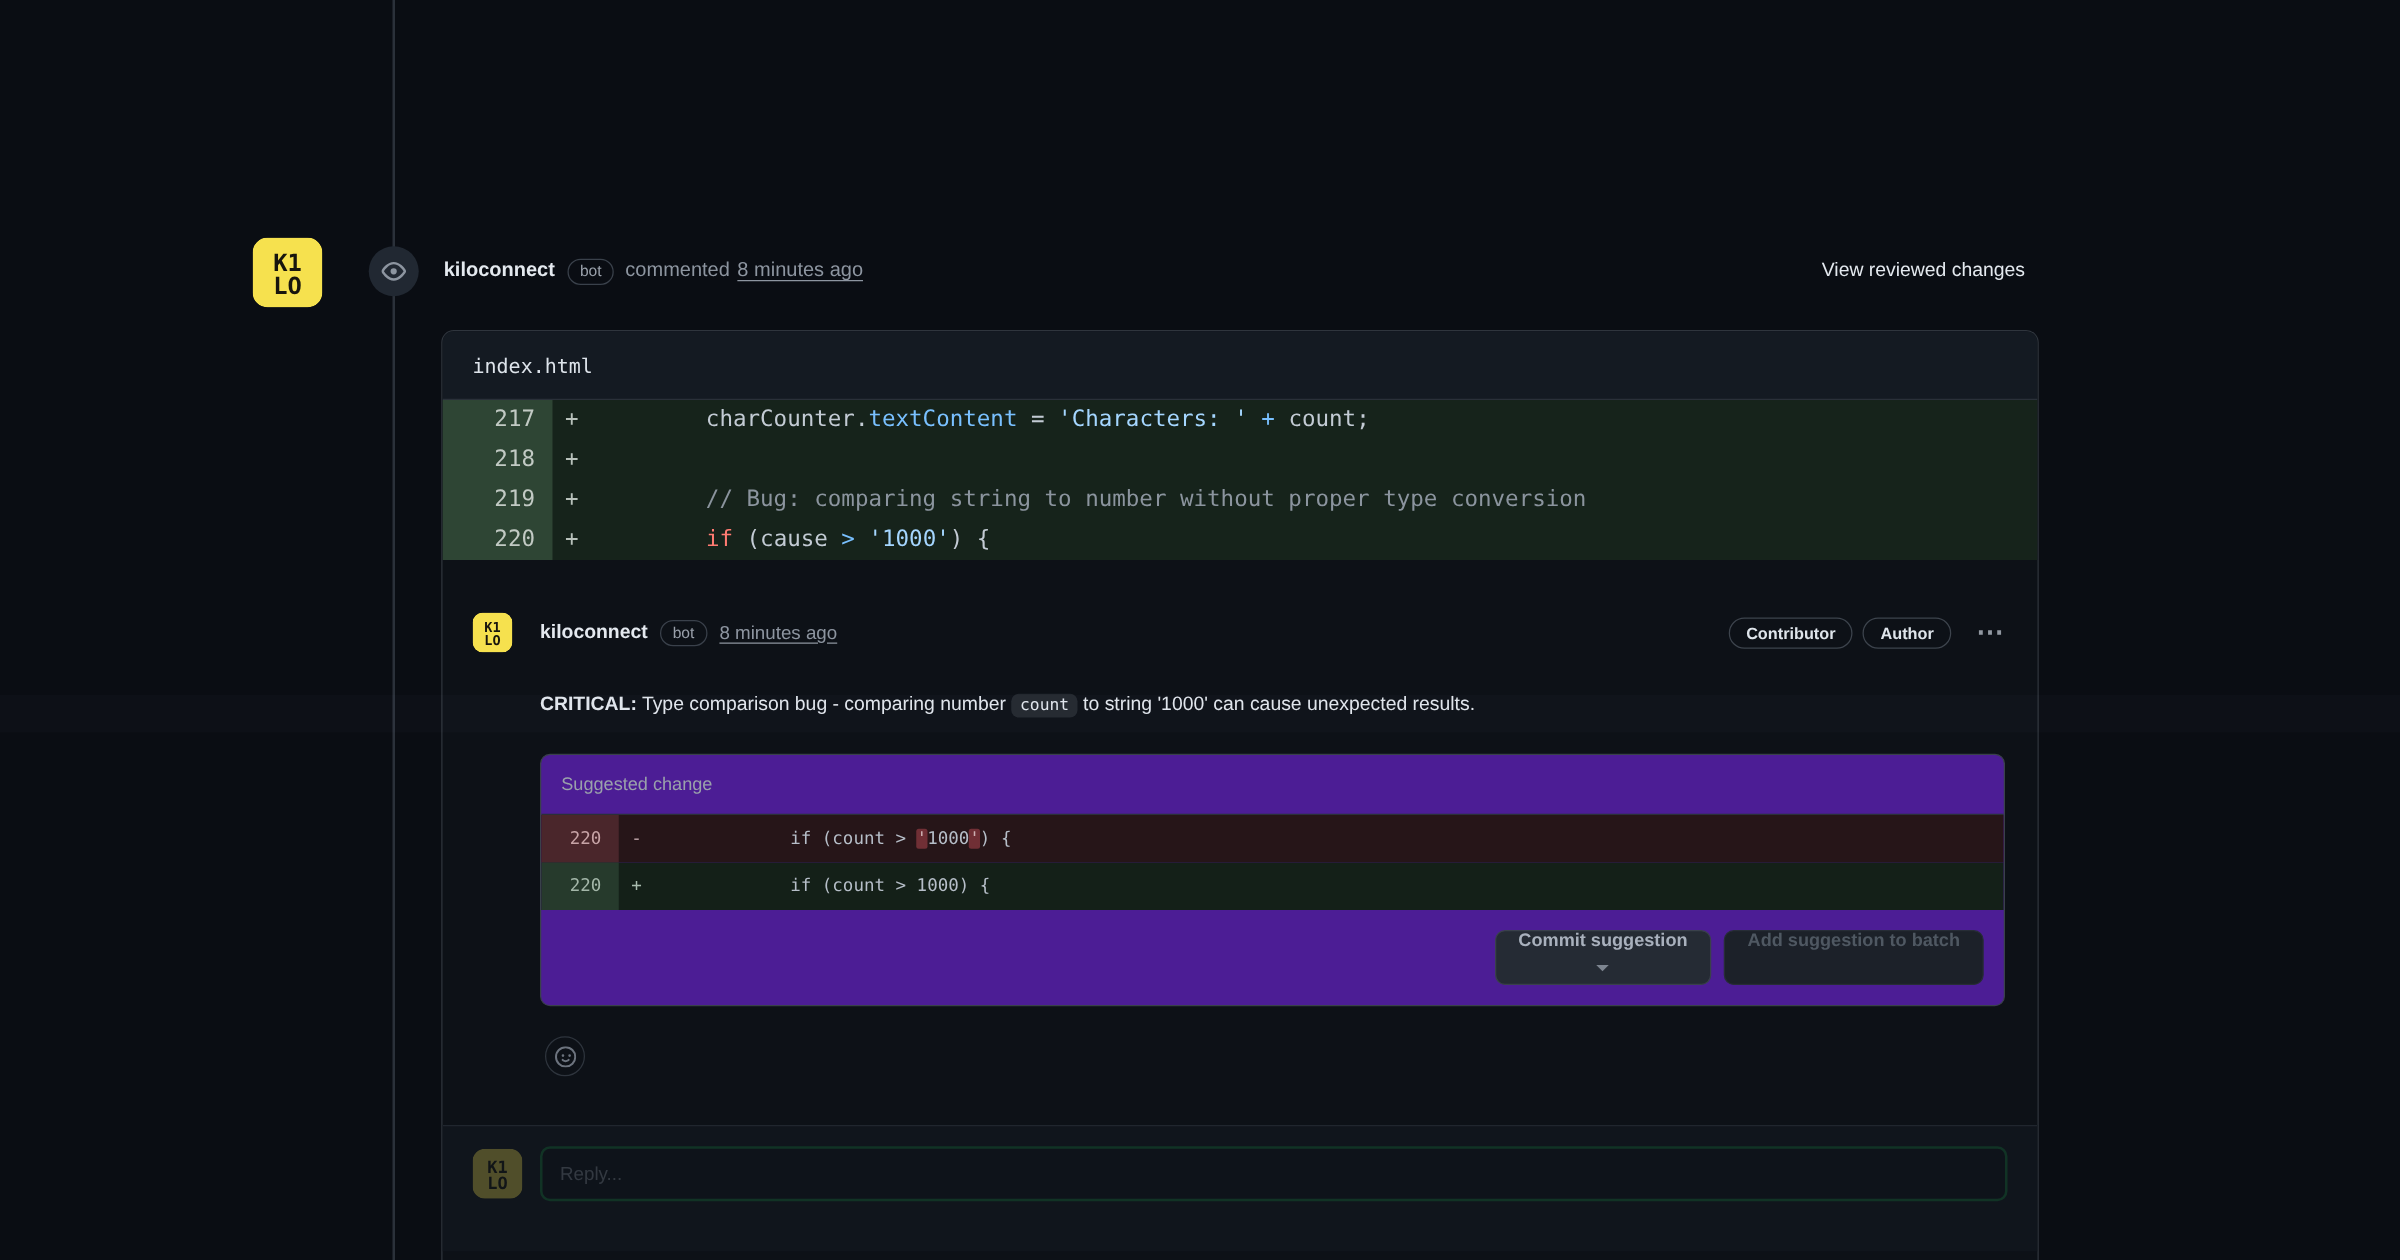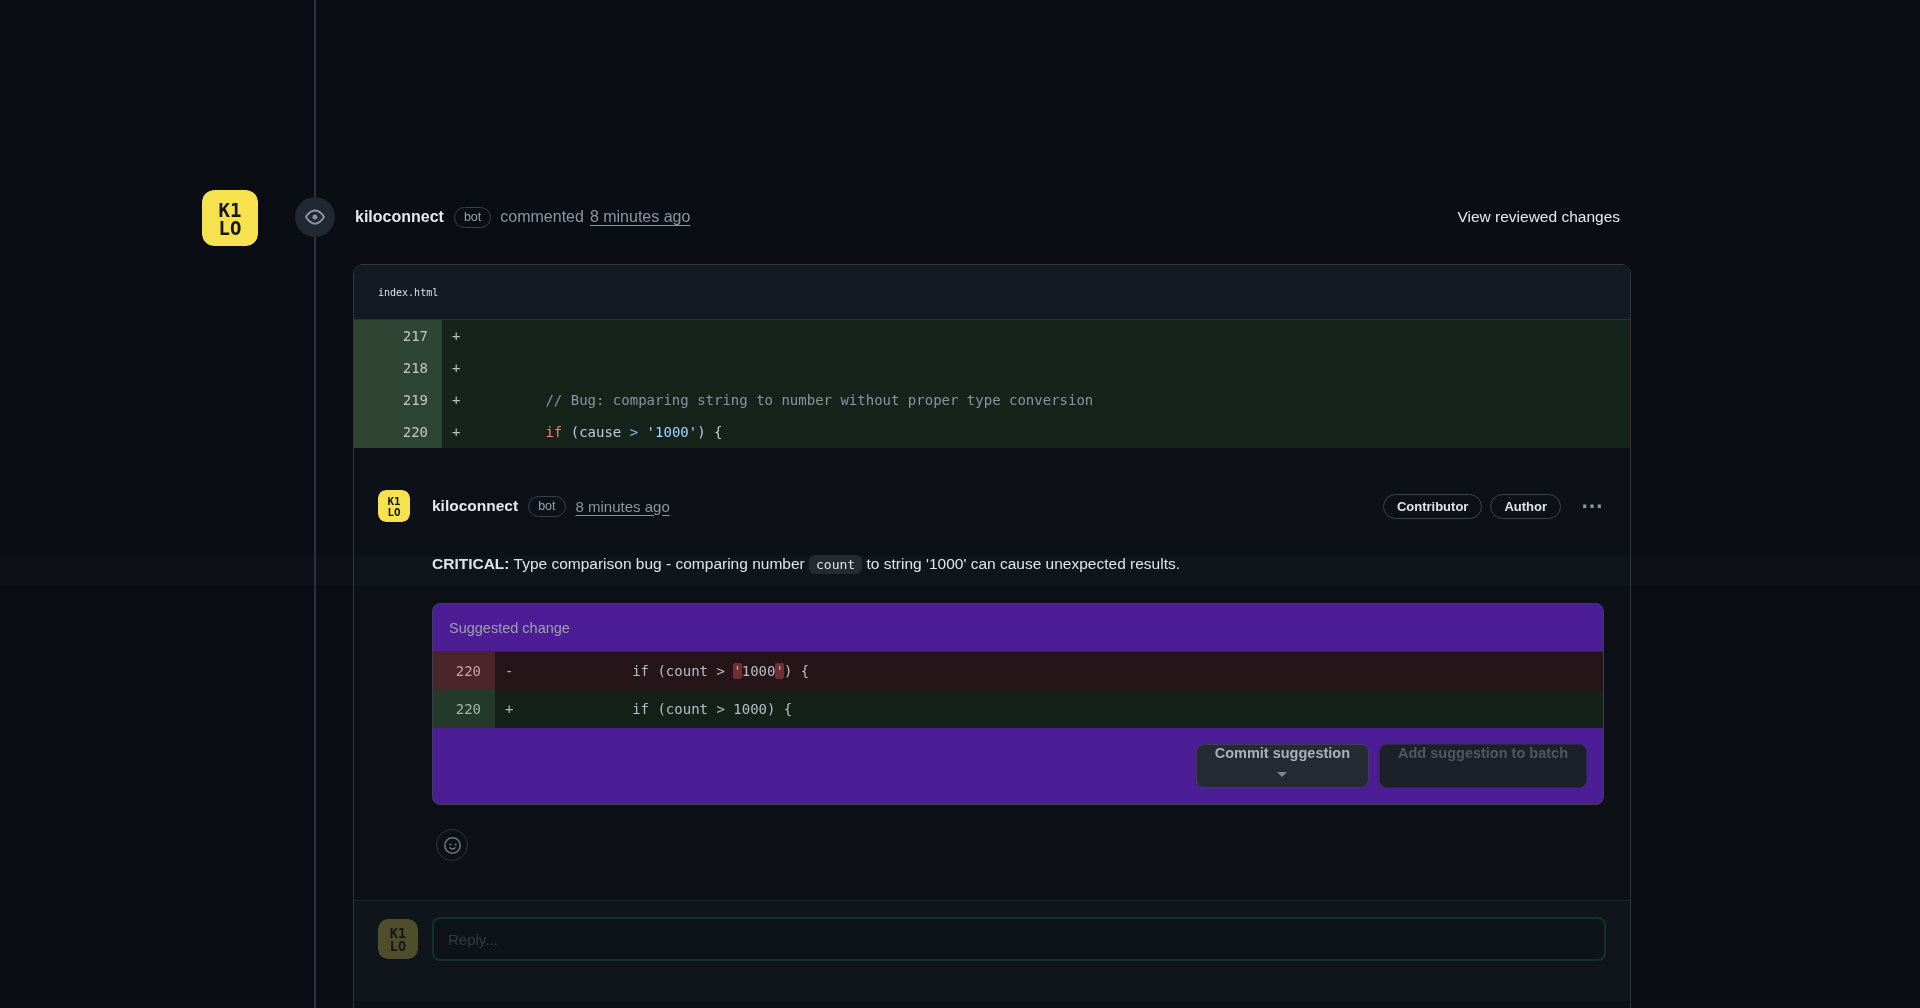--- a/index.html
+++ b/index.html
@@ -27,24 +27,24 @@
     font-size:12.5px; color:#9aa1ab; line-height:16px; }
   .hdr-action { margin-left:9px; }
   .time-link { margin-left:6px; color:#8d95a0; text-decoration:underline; text-underline-offset:3px; cursor:pointer; }
   .view-link { margin-left:auto; font-weight:normal; color:#e4e9ef; font-size:15.5px; cursor:pointer;text-align:center; }
 
   .card { position:absolute; left:353px; top:264px; width:1278px; height:800px;
     background:#0d1117; border:1px solid #2f353d; border-radius:10px; overflow:hidden; }
 
   .file-header { height:55px; background:#141a22; border-bottom:1px solid #2a3039;
     display:flex; align-items:center; padding:0 24px;
-    font-family:"DejaVu Sans Mono", monospace; font-size:10px; color:#dde3ea;text-align:center; }
+    font-family:"DejaVu Sans Mono", monospace; font-size:16px; color:#dde3ea;text-align:center; }
 
   .drow { display:flex; align-items:stretch; font-family:"DejaVu Sans Mono", monospace; }
-  .drow.file { height:32px; line-height:32px; font-size:14px; }
+  .drow.file { height:32px; line-height:32px; font-size:18px; }
   .drow.sug  { height:38px; line-height:38px; font-size:14px; }
   .dnum { text-align:right; padding-right:14px; flex:none; }
   .file .dnum { width:88px; }
   .sug  .dnum { width:62px; }
   .dsign { width:36px; padding-left:10px; flex:none; }
   .dcode { margin:0; white-space:pre; font:inherit; line-height:inherit; overflow:hidden; }
 
   .file.add { background:#16231b; }
   .file.add .dnum { background:#2e4534; color:#c2cac4; }
   .file.add .dsign { color:#b9c2bc; }
@@ -133,20 +133,21 @@
 
 <div class="card">
   <div class="file-header">
     <span>index.html</span>
   </div>
 
   <div>
       <div class="drow file add">
         <span class="dnum">217</span>
         <span class="dsign">+</span>
+        <pre class="dcode"><span class="tok-plain">        charCounter.</span><span class="tok-prop">textContent</span><span class="tok-plain"> = </span><span class="tok-str">'Characters: '</span><span class="tok-plain"> </span><span class="tok-op">+</span><span class="tok-plain"> count;</span></pre>
       </div>
       <div class="drow file add">
         <span class="dnum">218</span>
         <span class="dsign">+</span>
         <pre class="dcode"></pre>
       </div>
       <div class="drow file add">
         <span class="dnum">219</span>
         <span class="dsign">+</span>
         <pre class="dcode"><span class="tok-comment">        // Bug: comparing string to number without proper type conversion</span></pre>

